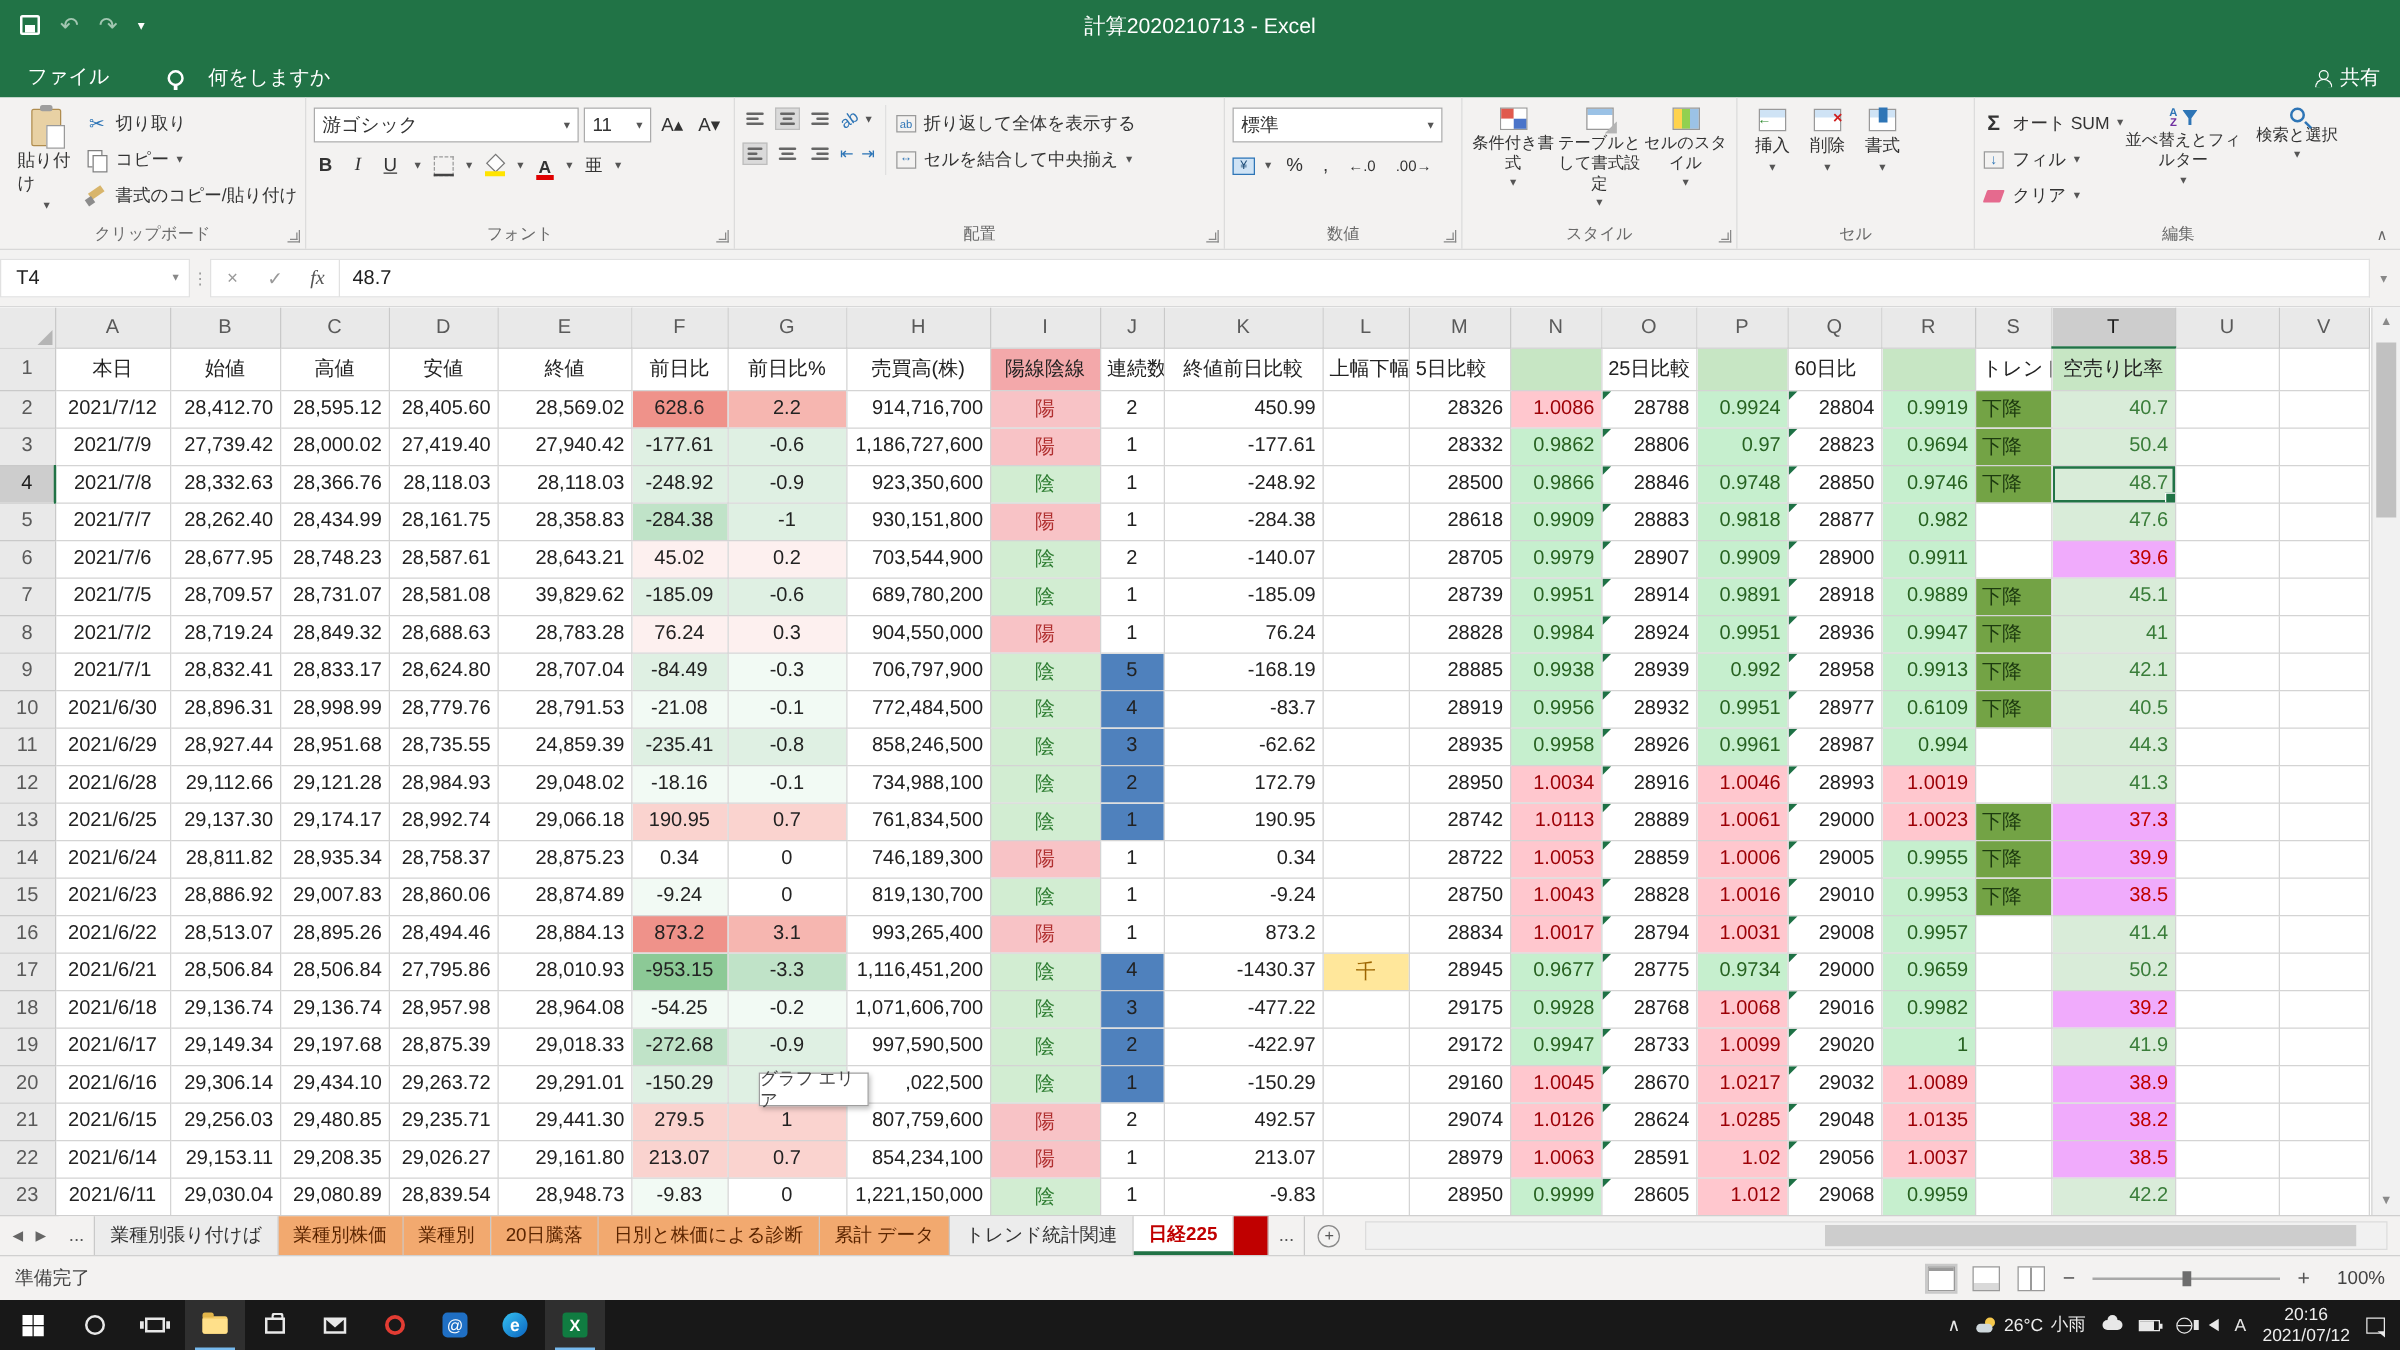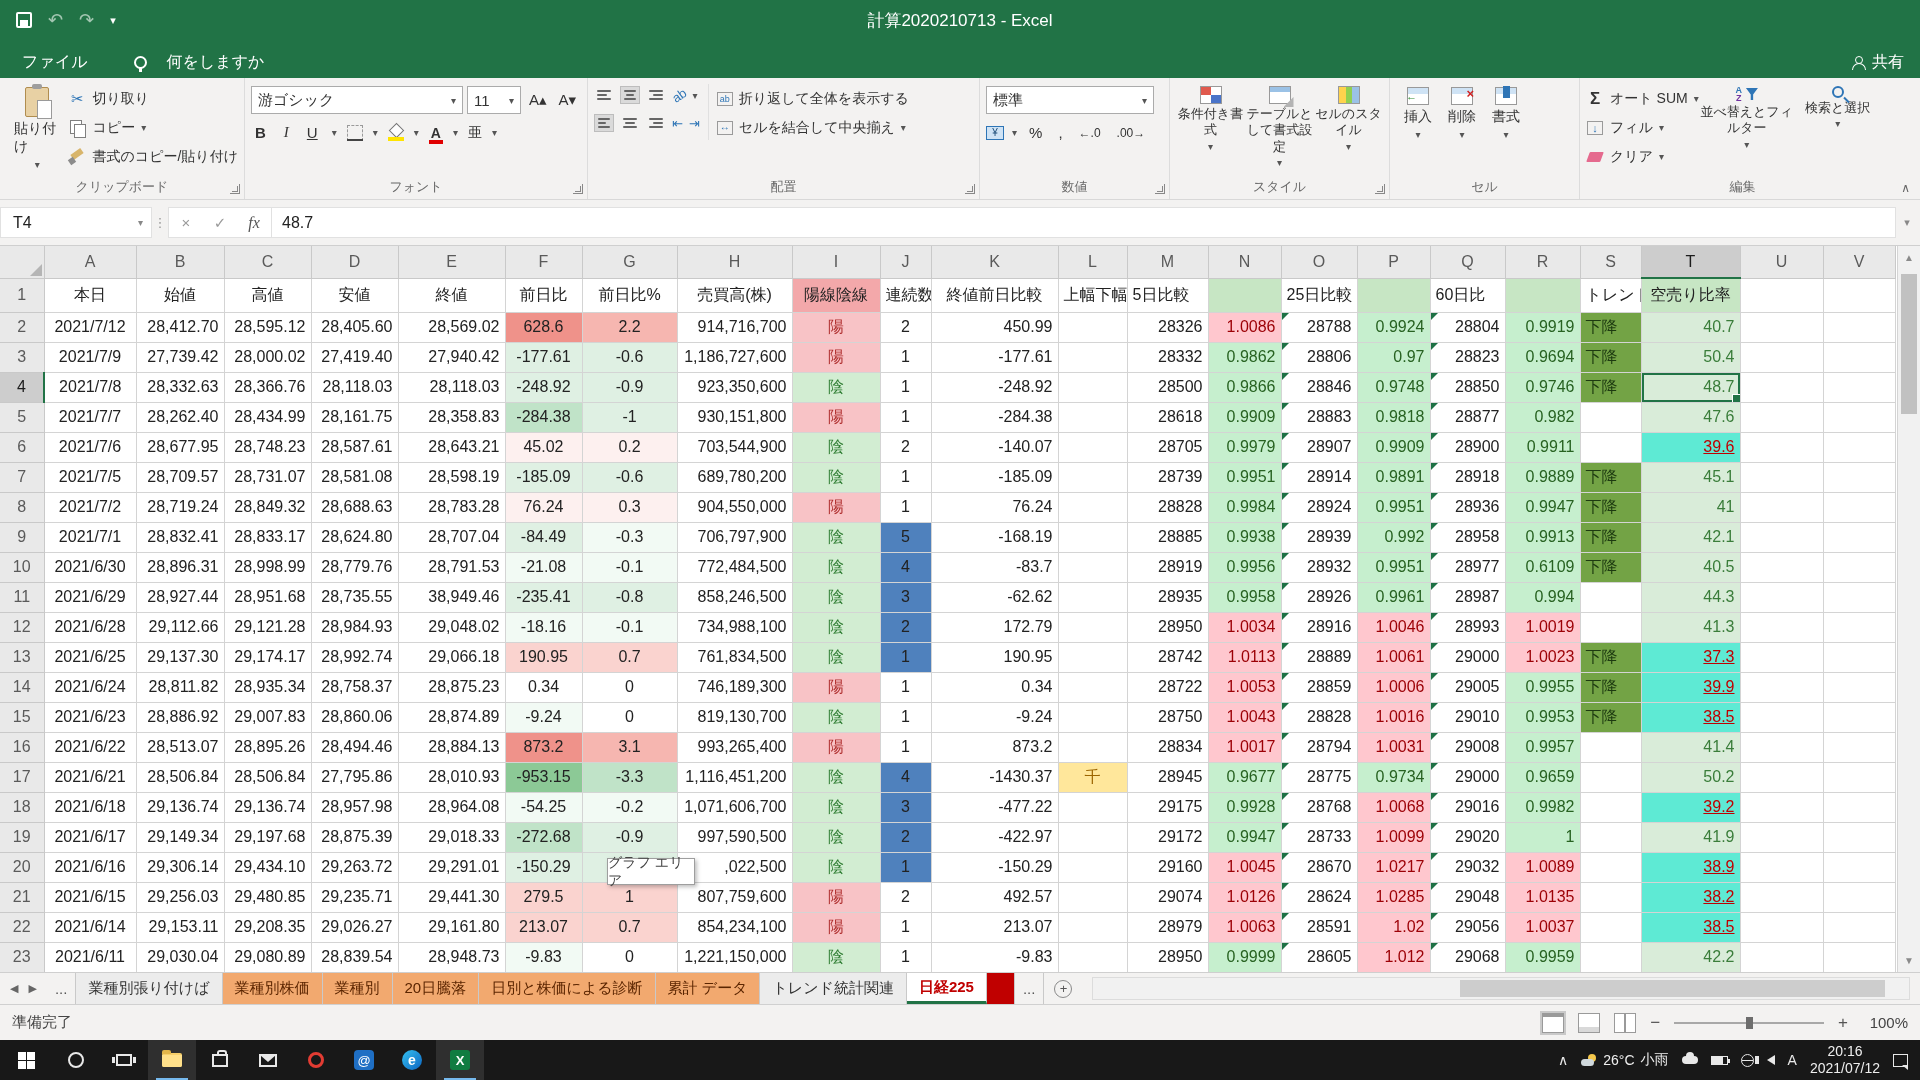--- a/index.html
+++ b/index.html
@@ -161,21 +161,21 @@
 .gr1{background:#dff0e3;}
 .gr2{background:#c0e3c8;}
 .gr3{background:#8cc996;}
 .yo{background:#f8c3c6;color:#b03030;text-align:center;}
 .yin{background:#d2edd2;color:#2e7d32;text-align:center;}
 .jb{background:#4f81bd;}
 .good{background:#c6efce;color:#276221;}
 .bad{background:#ffc7ce;color:#9c0006;}
 .dg{background:#73a345;color:#1d3a10;}
 .tg{background:#d9ecd9;color:#3a7d3a;}
-.tp{background:#5eead4;color:#c00000;text-decoration:underline;}
+.tp{background:#f0abfc;color:#c00000;}
 .yel{background:#ffe79b;color:#9c6500;text-align:center;}
 .hp{background:#f3a8aa;color:#a01010;}
 .hg{background:#c7e6c4;}
 .ht{color:#2e7d32;border-top:2px solid #1e7145;}
 td.tri{position:relative;}
 td.tri::before{content:"";position:absolute;left:0;top:0;border-top:7px solid #1e7145;border-right:7px solid transparent;}
 td.sel{box-shadow:inset 0 0 0 2px #217346;position:relative;}
 td.sel::after{content:"";position:absolute;right:-1px;bottom:-1px;width:7px;height:7px;background:#217346;border:1px solid #fff;}
 .gtooltip{position:absolute;left:607px;top:612px;width:88px;height:27px;background:#fff;border:1px solid #9e9e9e;box-shadow:2px 2px 4px rgba(0,0,0,.25);font-size:14px;color:#444;display:flex;align-items:center;justify-content:center;z-index:6;}
 .vscroll{position:absolute;top:0;right:0;bottom:0;width:23px;background:#f1f1f1;border-left:1px solid #d4d4d4;z-index:5;}
@@ -728,21 +728,21 @@
               <td class="al-r tp">39.6</td>
               <td></td>
               <td></td>
             </tr>
             <tr>
               <th class="">7</th>
               <td class="al-c">2021/7/5</td>
               <td class="al-r">28,709.57</td>
               <td class="al-r">28,731.07</td>
               <td class="al-r">28,581.08</td>
-              <td class="al-r">28,598.19</td>
+              <td class="al-r">39,829.62</td>
               <td class="al-c gr1">-185.09</td>
               <td class="al-c gr1">-0.6</td>
               <td class="al-r">689,780,200</td>
               <td class="al-c yin">陰</td>
               <td class="al-c">1</td>
               <td class="al-r">-185.09</td>
               <td class="al-c"></td>
               <td class="al-r">28739</td>
               <td class="al-r good">0.9951</td>
               <td class="al-r tri">28914</td>
@@ -828,21 +828,21 @@
               <td class="al-r tg">40.5</td>
               <td></td>
               <td></td>
             </tr>
             <tr>
               <th class="">11</th>
               <td class="al-c">2021/6/29</td>
               <td class="al-r">28,927.44</td>
               <td class="al-r">28,951.68</td>
               <td class="al-r">28,735.55</td>
-              <td class="al-r">38,949.46</td>
+              <td class="al-r">24,859.39</td>
               <td class="al-c gr1">-235.41</td>
               <td class="al-c gr1">-0.8</td>
               <td class="al-r">858,246,500</td>
               <td class="al-c yin">陰</td>
               <td class="al-c jb">3</td>
               <td class="al-r">-62.62</td>
               <td class="al-c"></td>
               <td class="al-r">28935</td>
               <td class="al-r good">0.9958</td>
               <td class="al-r tri">28926</td>

